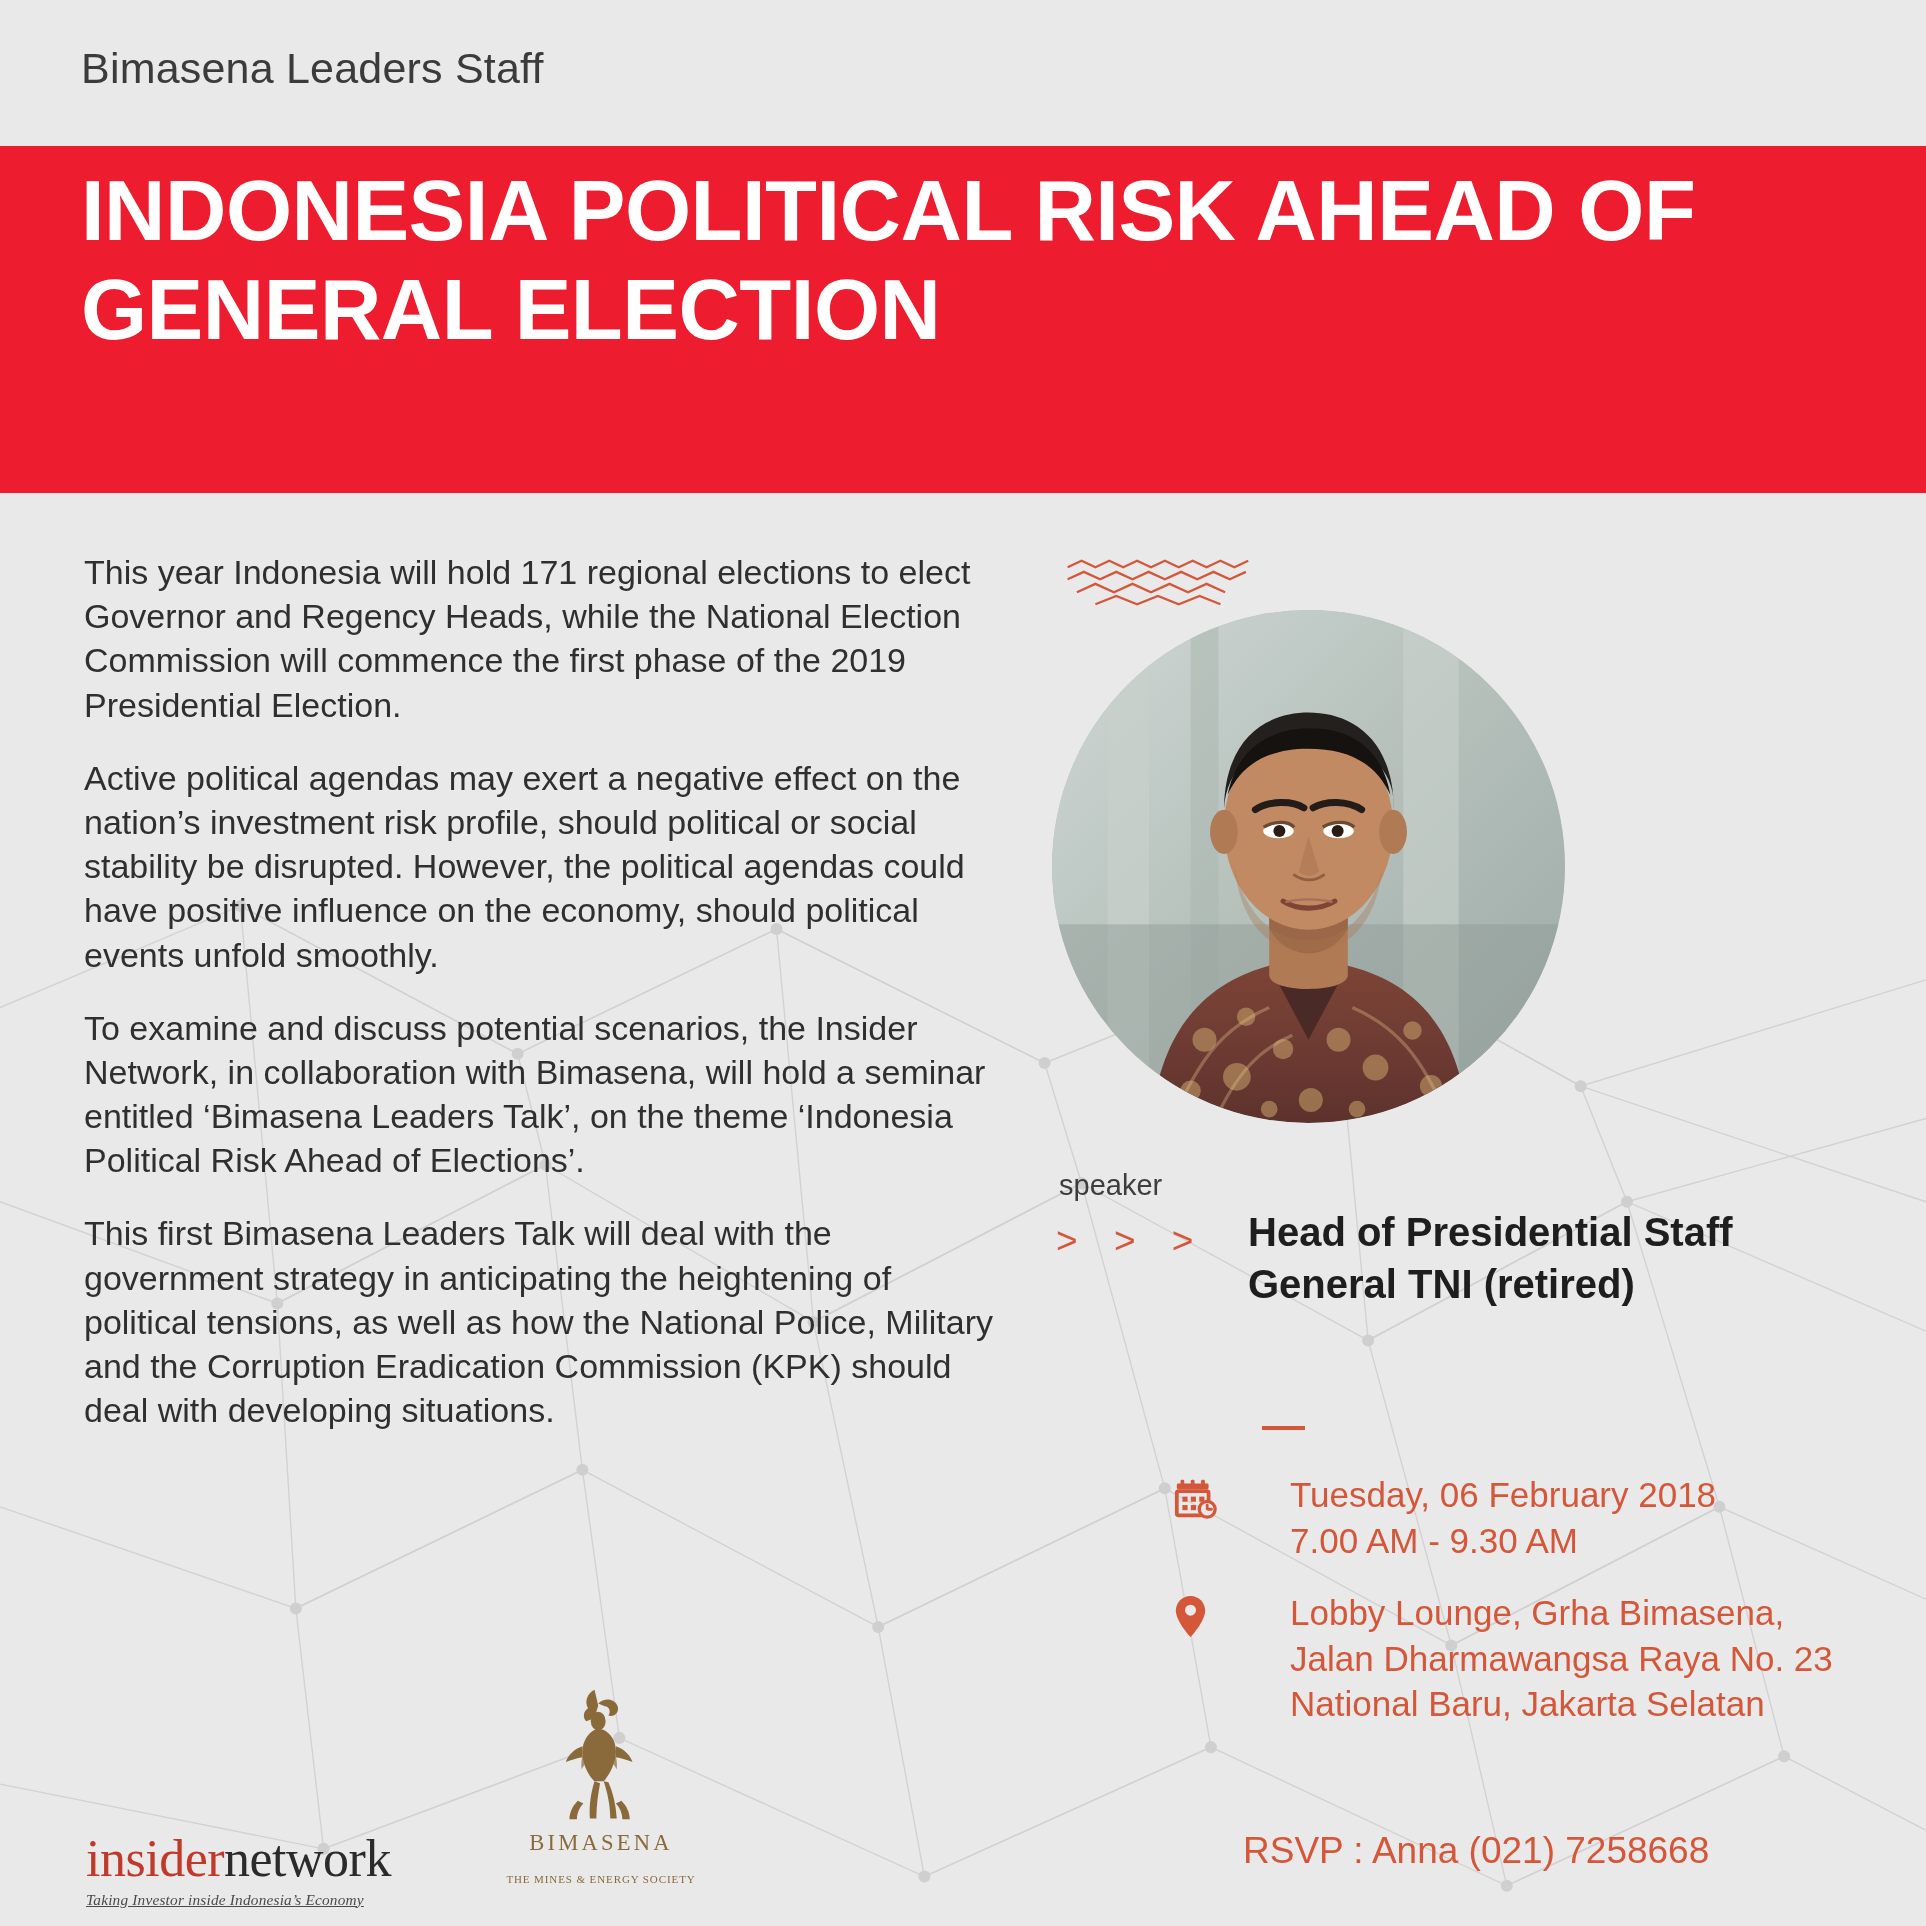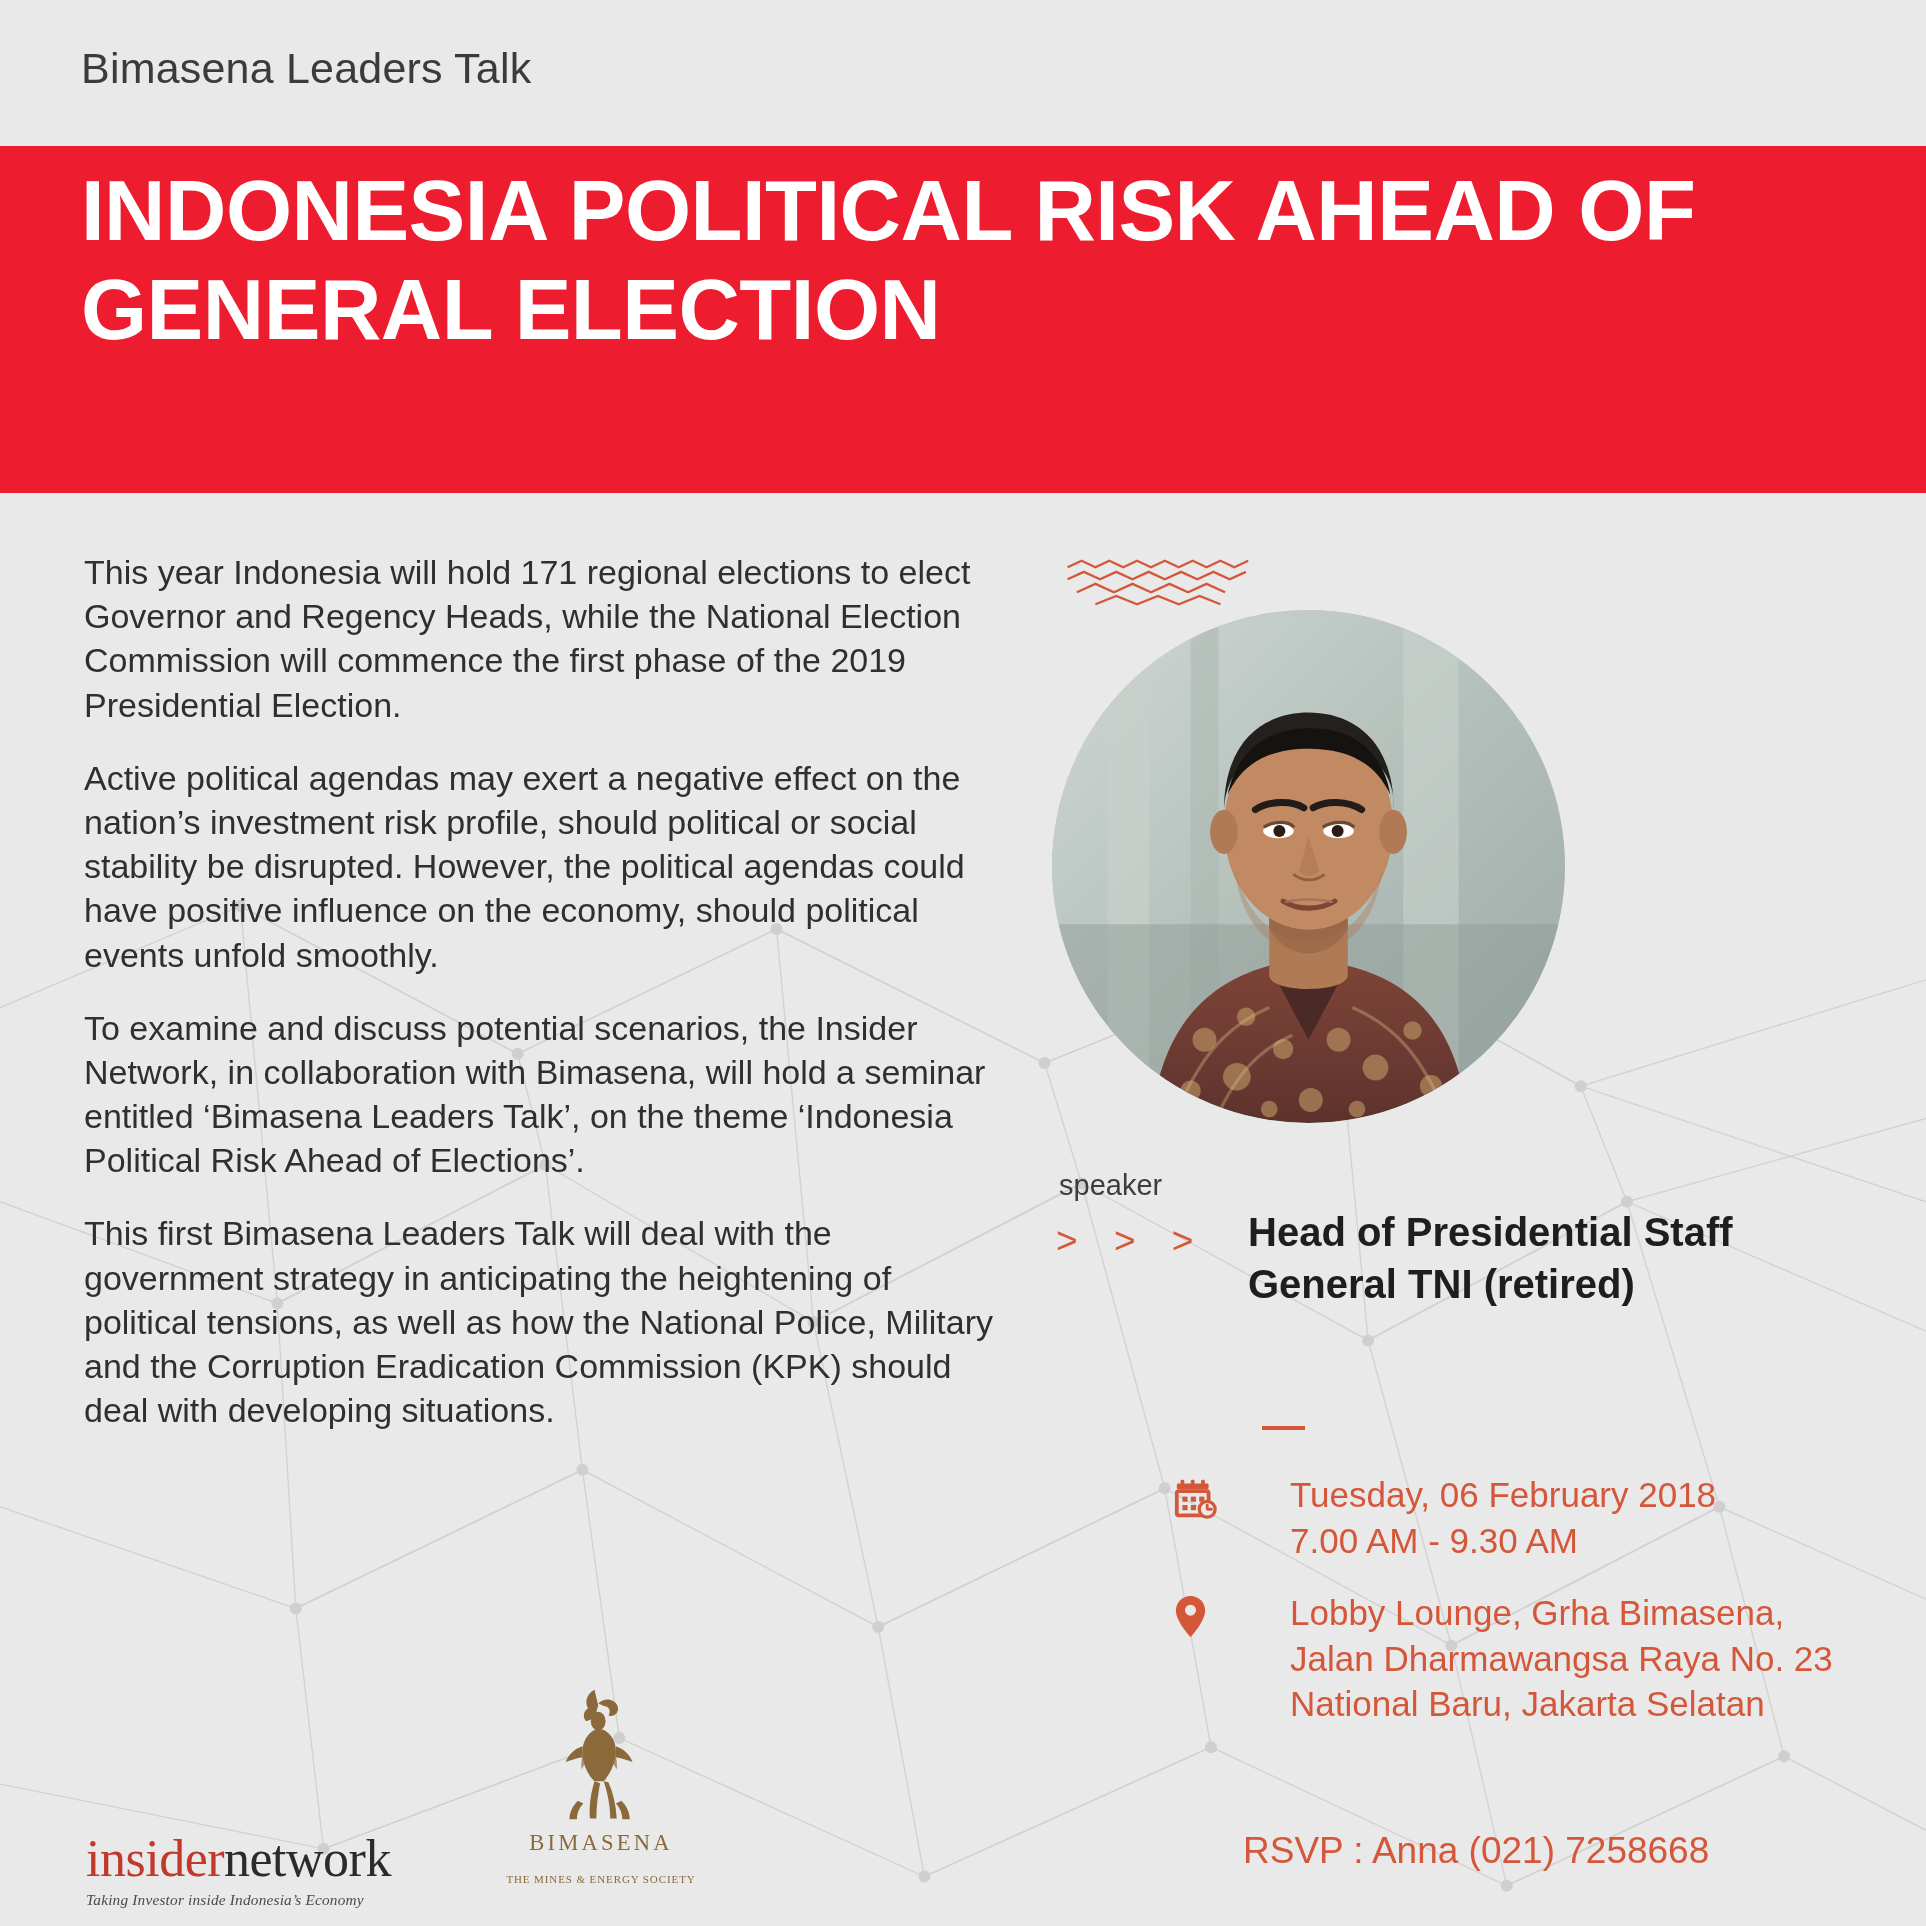--- a/index.html
+++ b/index.html
@@ -184,20 +184,21 @@
     line-height: 1;
   }
   .logo-insider .in-word .ins { color: #c0392b; }
   .logo-insider .tagline {
     font-family: "Liberation Serif", serif;
     font-style: italic;
     font-size: 15.3px;
     color: #4a4a4a;
     margin-top: 5.5px;
     letter-spacing: 0.2px;
+    text-decoration: underline;
   }
 
   .logo-bimasena {
     position: absolute;
     left: 504px;
     top: 1685px;
     width: 194px;
     text-align: center;
     z-index: 3;
   }
@@ -260,21 +261,21 @@
     <circle cx="3720" cy="3260" r="13"></circle>
     <circle cx="700" cy="4000" r="13"></circle>
     <circle cx="1340" cy="3760" r="13"></circle>
     <circle cx="2000" cy="4060" r="13"></circle>
     <circle cx="2620" cy="3780" r="13"></circle>
     <circle cx="3260" cy="4080" r="13"></circle>
     <circle cx="3860" cy="3800" r="13"></circle>
   </g>
 </svg>
 
-<div class="kicker">Bimasena Leaders Talk</div>
+<div class="kicker">Bimasena Leaders Staff</div>
 
 <div class="red-band"></div>
 <div class="red-band-title">INDONESIA POLITICAL RISK AHEAD OF GENERAL ELECTION</div>
 
 <div class="body-col">
   <p>This year Indonesia will hold 171 regional elections to elect Governor and Regency Heads, while the National Election Commission will commence the first phase of the 2019 Presidential Election.</p>
   <p>Active political agendas may exert a negative effect on the nation’s investment risk profile, should political or social stability be disrupted. However, the political agendas could have positive influence on the economy, should political events unfold smoothly.</p>
   <p>To examine and discuss potential scenarios, the Insider Network, in collaboration with Bimasena, will hold a seminar entitled ‘Bimasena Leaders Talk’, on the theme ‘Indonesia Political Risk Ahead of Elections’.</p>
   <p>This first Bimasena Leaders Talk will deal with the government strategy in anticipating the heightening of political tensions, as well as how the National Police, Military and the Corruption Eradication Commission (KPK) should deal with developing situations.</p>
 </div>

